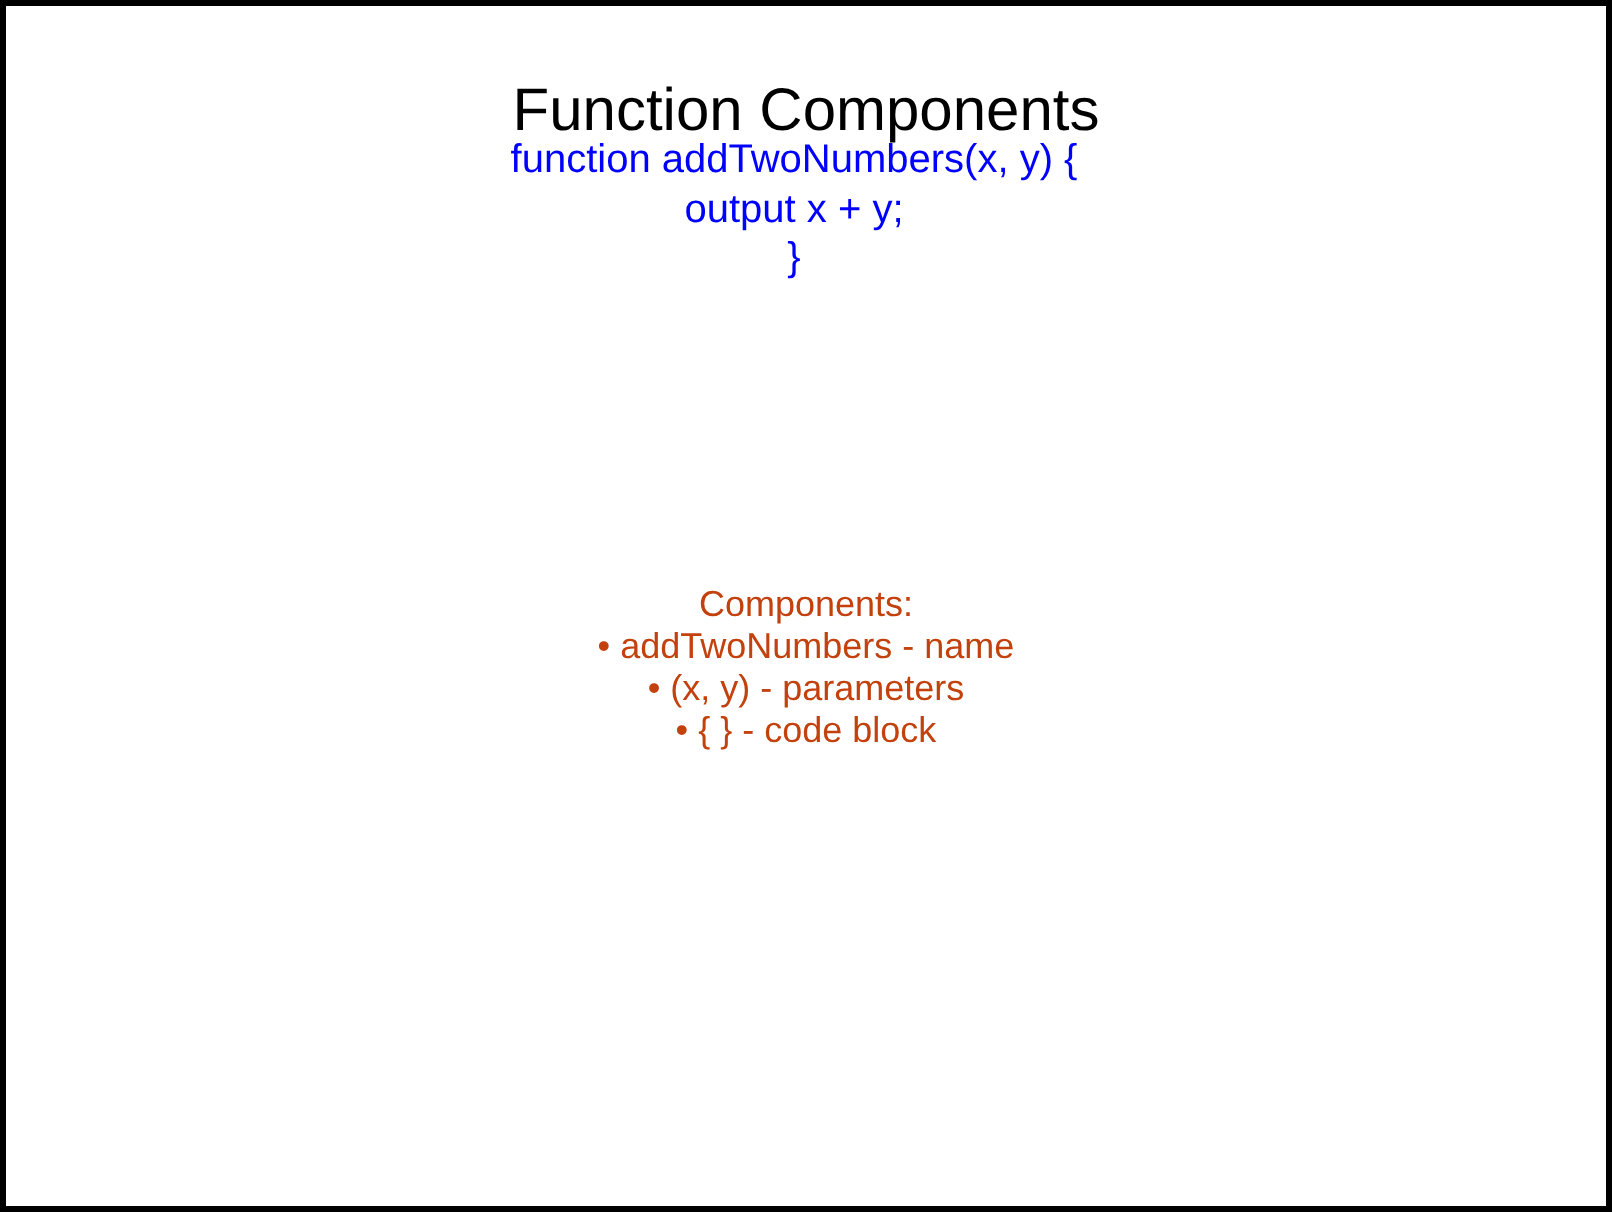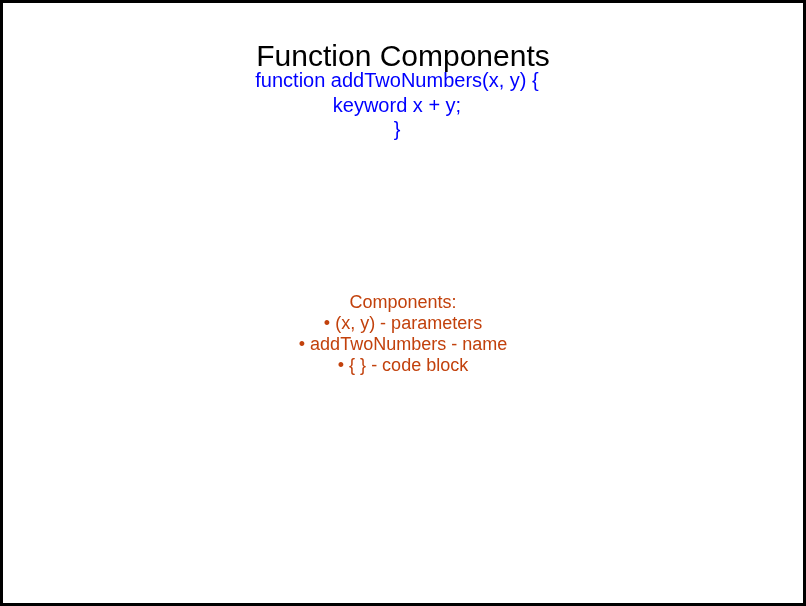--- a/index.html
+++ b/index.html
@@ -24,22 +24,22 @@
       text-align: center; font-size: 18px; line-height: 21px; color: #c2410c;
     }
   </style>
 </head>
 <body>
 
 <div class="frame">
   <div class="title">Function Components</div>
   <div class="code">
     <div>function addTwoNumbers(x, y) {</div>
-    <div>keyword x + y;</div>
+    <div>output x + y;</div>
     <div>}</div>
   </div>
   <div class="components">
     <div>Components:</div>
+    <div>• addTwoNumbers - name</div>
     <div>• (x, y) - parameters</div>
-    <div>• addTwoNumbers - name</div>
     <div>• { } - code block</div>
   </div>
 </div>
 
 </body></html>

